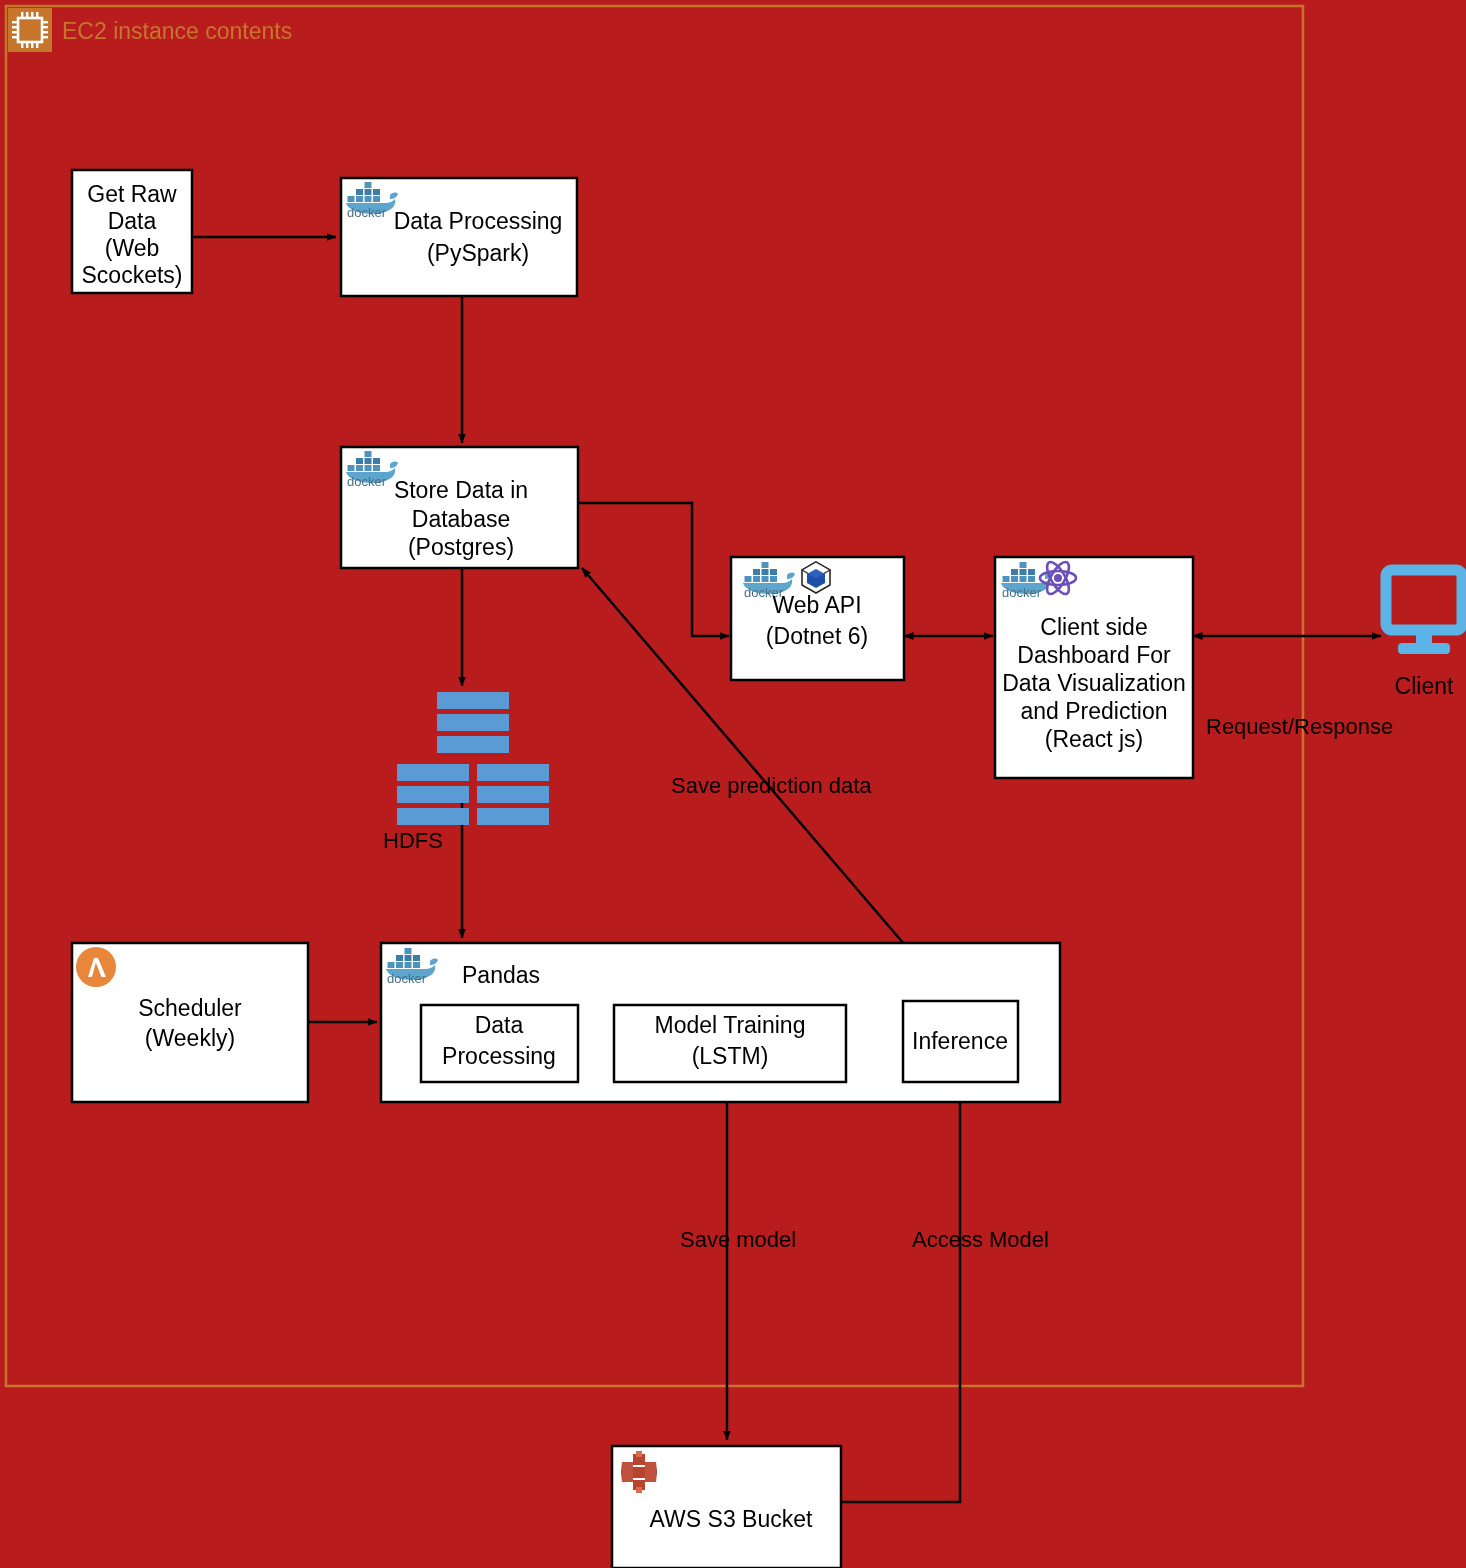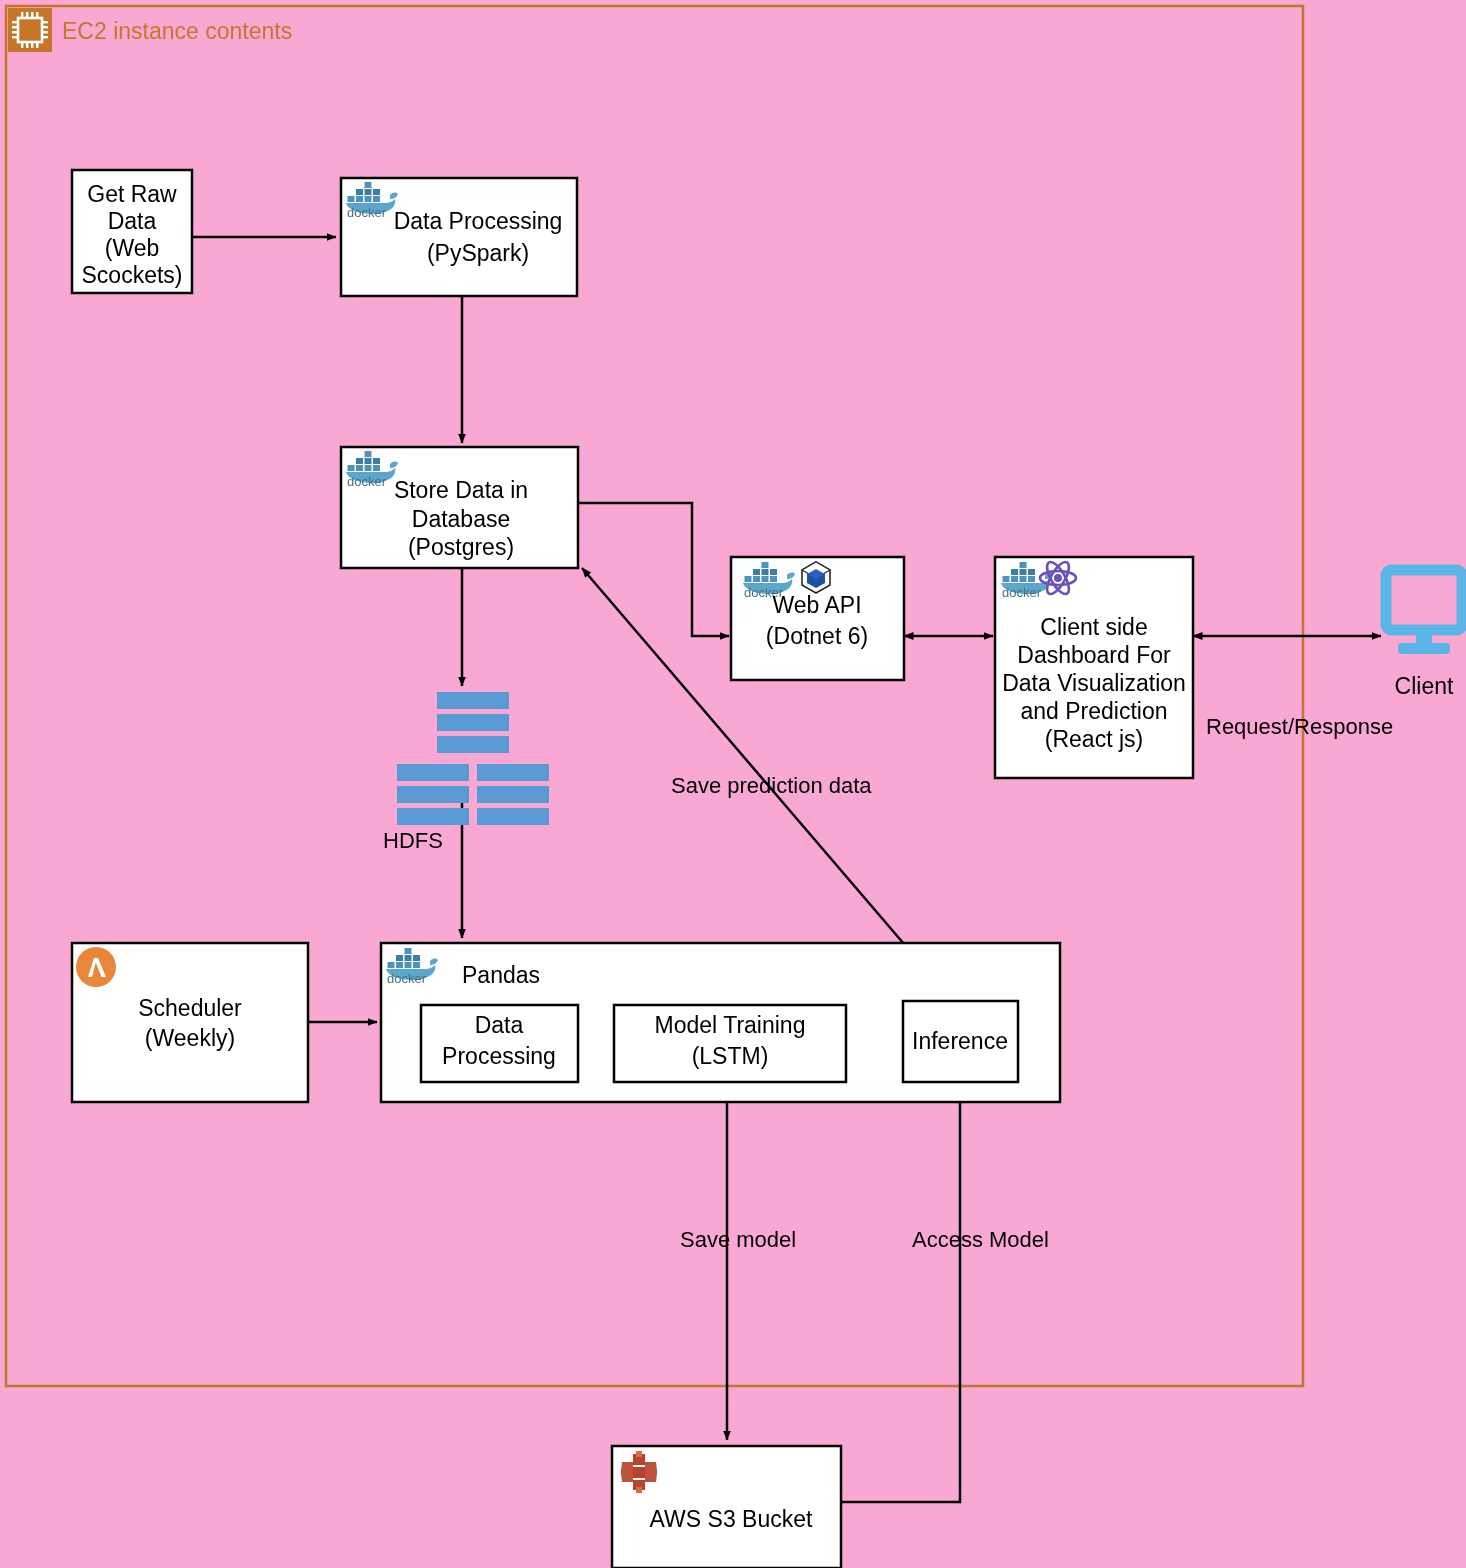--- a/index.html
+++ b/index.html
@@ -1,17 +1,17 @@
 <!DOCTYPE html>
 <html><head>
 <meta charset="utf-8">
 <style>
   html,body{margin:0;padding:0;background:#ffffff;}
   body{font-family:"Liberation Sans",sans-serif;}
-  #canvas{position:relative;width:1466px;height:1568px;background:#f9a8d4;overflow:hidden;}
+  #canvas{position:relative;width:1466px;height:1568px;background:#b91c1c;overflow:hidden;}
   svg{position:absolute;left:0;top:0;width:1466px;height:1568px;}
   .nodeText{font-family:"Liberation Sans",sans-serif;font-size:23px;fill:#000;text-anchor:middle;dominant-baseline:middle;}
   .edgeLabel{font-family:"Liberation Sans",sans-serif;font-size:22px;fill:#000;}
   .groupLabel{font-family:"Liberation Sans",sans-serif;font-size:23px;fill:#000;}
   .boundaryTitle{font-family:"Liberation Sans",sans-serif;font-size:23px;fill:#C8752C;}
   .clientLabel{font-family:"Liberation Sans",sans-serif;font-size:23px;fill:#000;text-anchor:middle;}
   .box{fill:#ffffff;stroke:#000000;stroke-width:2.5;}
   .line{stroke:#000000;stroke-width:2.5;fill:none;}
 </style>
 </head>

